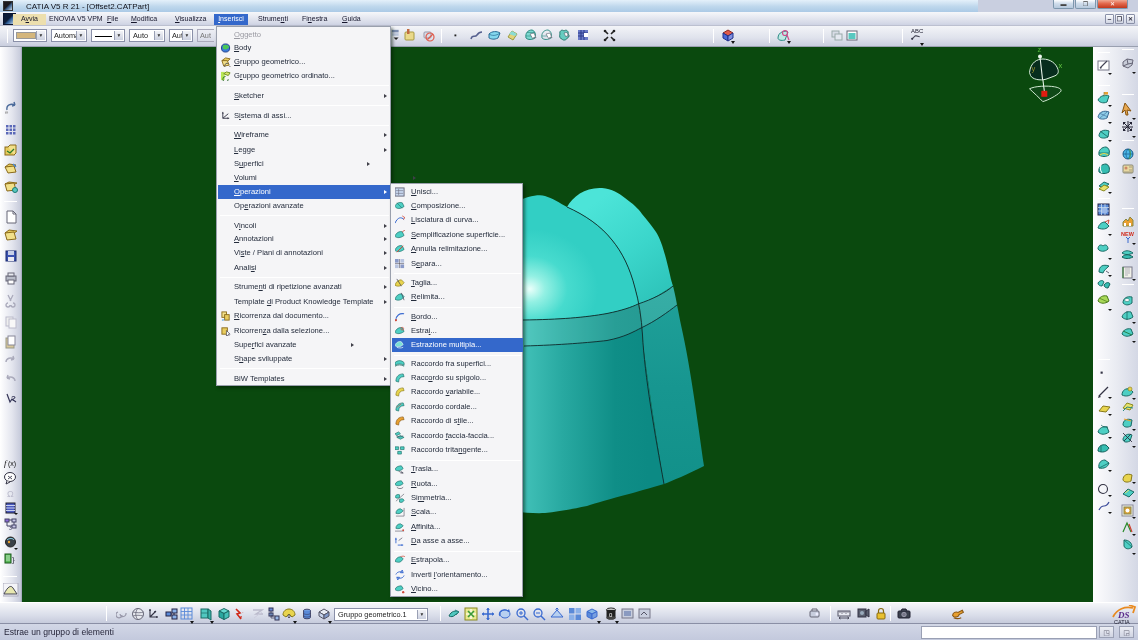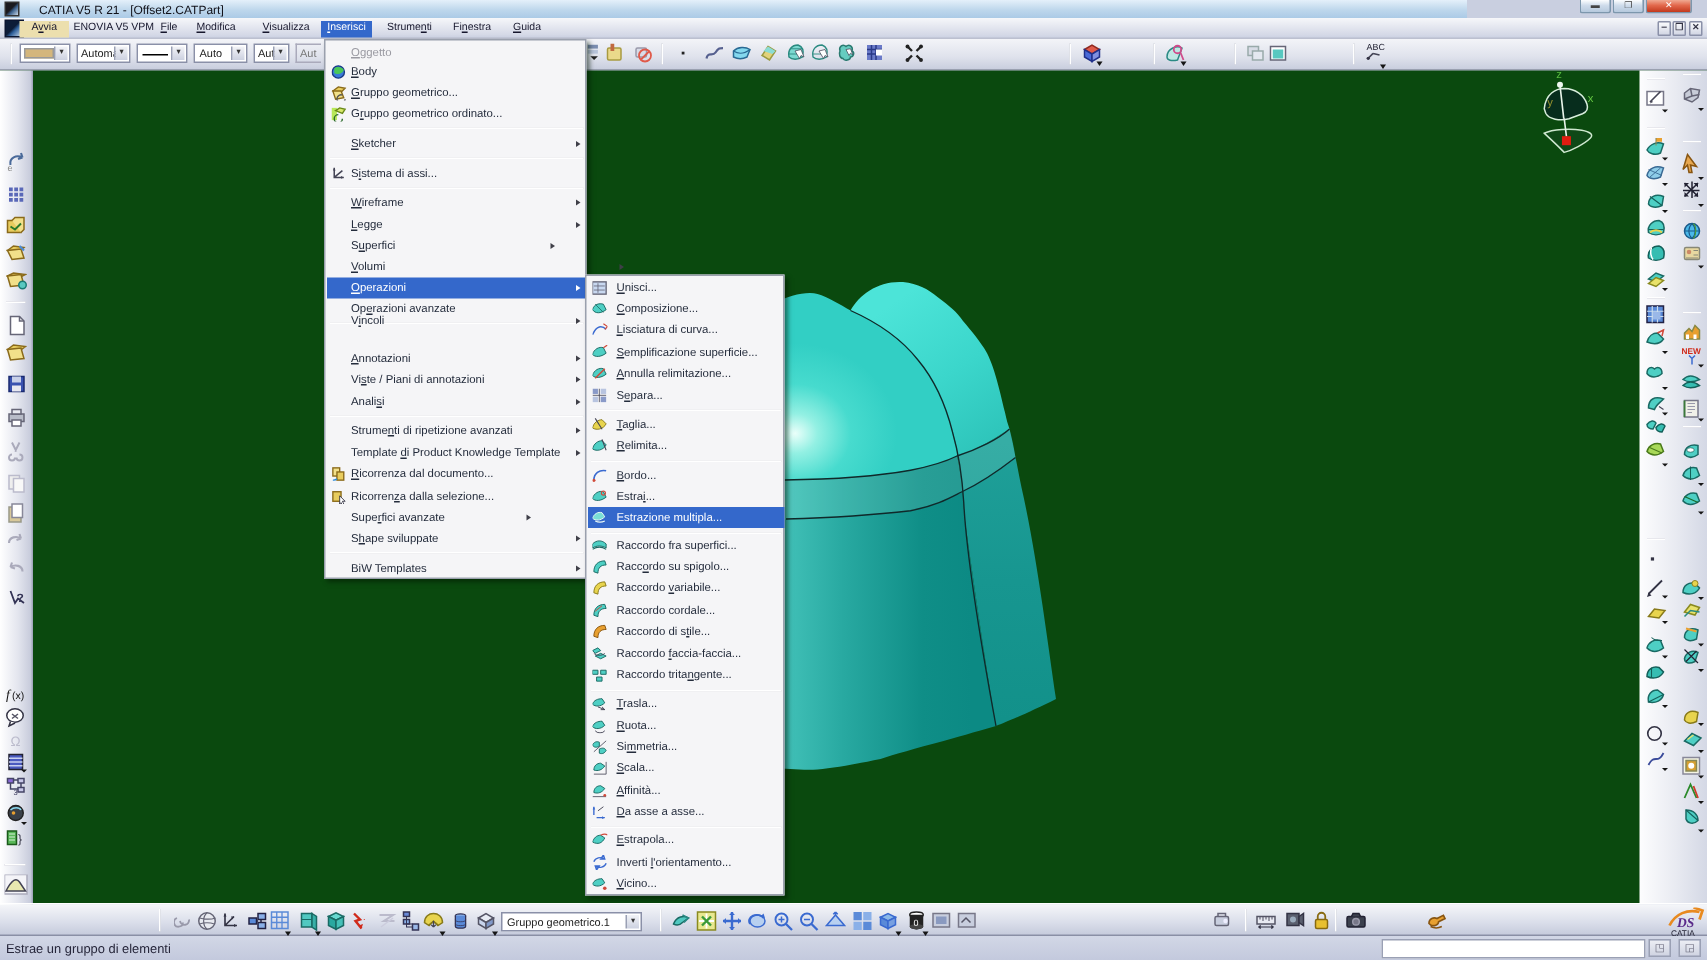--- a/index.html
+++ b/index.html
@@ -593,21 +593,21 @@
     </div>
     <div class="mr hl" style="top:158px;width:173px">
       <span class="txt"><u>O</u>perazioni</span>
       <span class="arr"></span>
     </div>
     <div class="mr" style="top:172px;width:200px">
       <span class="txt">Op<u>e</u>razioni avanzate</span>
       <span class="arr"></span>
     </div>
     <div class="msep" style="top:188px;width:169px"></div>
-    <div class="mr" style="top:180px;width:173px">
+    <div class="mr" style="top:192px;width:173px">
       <span class="txt">V<u>i</u>ncoli</span>
       <span class="arr"></span>
     </div>
     <div class="mr" style="top:205px;width:173px">
       <span class="txt"><u>A</u>nnotazioni</span>
       <span class="arr"></span>
     </div>
     <div class="mr" style="top:219px;width:173px">
       <span class="txt">Vi<u>s</u>te / Piani di annotazioni</span>
       <span class="arr"></span>

